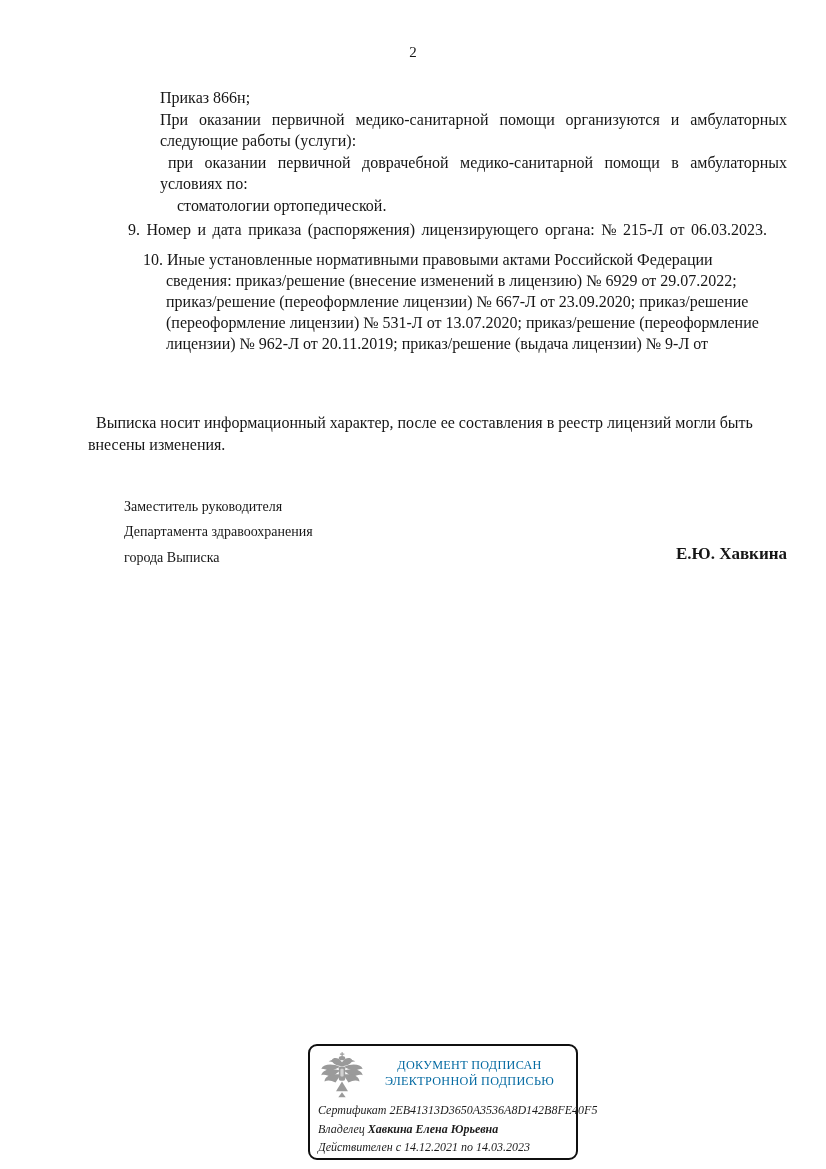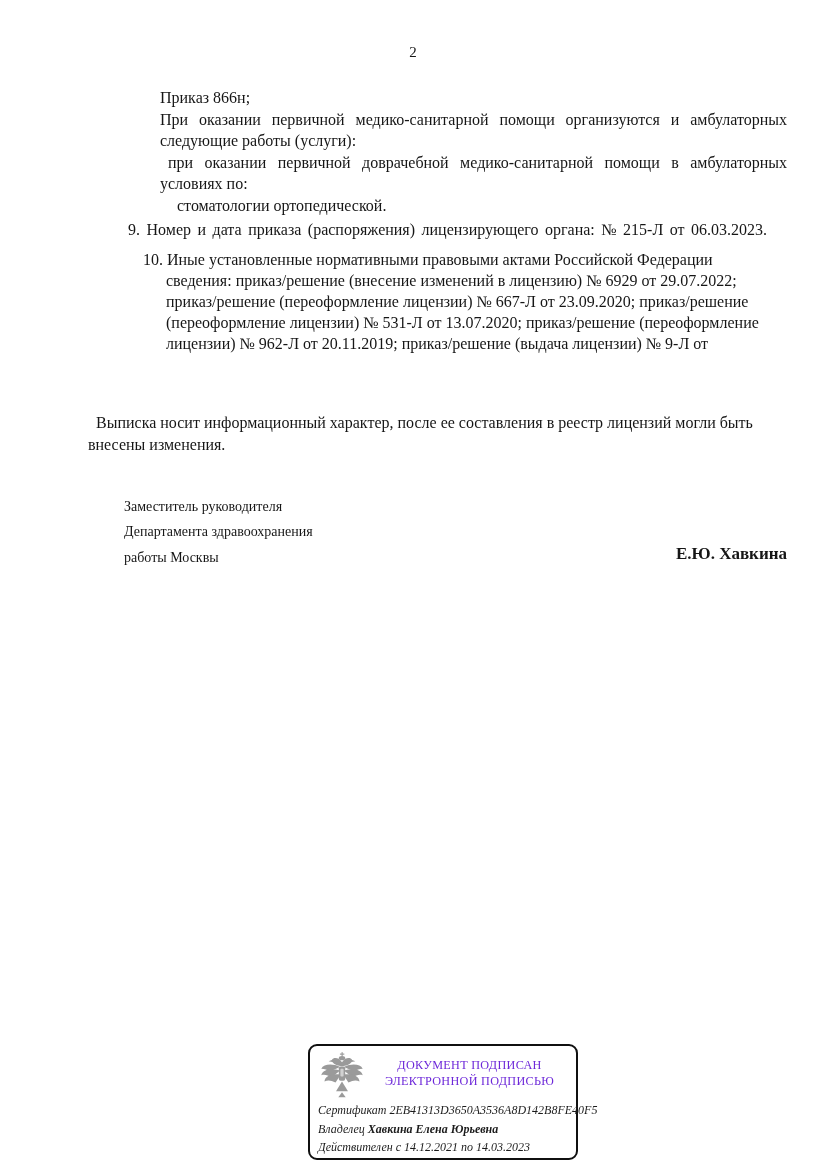--- a/index.html
+++ b/index.html
@@ -58,21 +58,21 @@
     border: 2px solid #101010;
     border-radius: 9px;
     background: #ffffff;
   }
   .stamp-emblem { position: absolute; left: 9px; top: 5px; width: 46px; height: 52px; }
   .stamp-header {
     position: absolute; left: 58px; right: 5px; top: 12px;
     text-align: center;
     font-size: 12.2px; line-height: 15.6px;
     letter-spacing: 0.3px;
-    color: #6d28d9;
+    color: #0369a1;
   }
   .stamp-details {
     position: absolute; left: 8px; top: 55px; right: 2px;
     font-size: 12px; line-height: 18.6px;
     color: #1c1c1c;
   }
   .stamp-details .row { white-space: nowrap; font-style: italic; }
   .owner-name { font-weight: bold; margin-left: 3px; }
 </style>
 </head>
@@ -104,21 +104,21 @@
   </div>
 
   <div class="abs doc-text note-block">
     <div class="line indent-1">Выписка носит информационный характер, после ее составления в реестр лицензий могли быть</div>
     <div class="line">внесены изменения.</div>
   </div>
 
   <div class="abs signature-block">
     <div class="line">Заместитель руководителя</div>
     <div class="line">Департамента здравоохранения</div>
-    <div class="line">работы Москвы</div>
+    <div class="line">города Выписка</div>
   </div>
   <div class="abs signature-name">Е.Ю. Хавкина</div>
 
   <div class="abs stamp">
     <svg class="stamp-emblem" viewBox="0 0 100 112" xmlns="http://www.w3.org/2000/svg">
       <g fill="#9a9a9a">
         <rect x="49" y="2" width="2.5" height="9"></rect>
         <rect x="45.5" y="5" width="9.5" height="2.5"></rect>
         <ellipse cx="50" cy="15" rx="7" ry="4.5"></ellipse>
         <path d="M50 24 C44 14 32 12 28 19 l-7 2.5 8 2 c4 6 12 8 21 9 z"></path>

